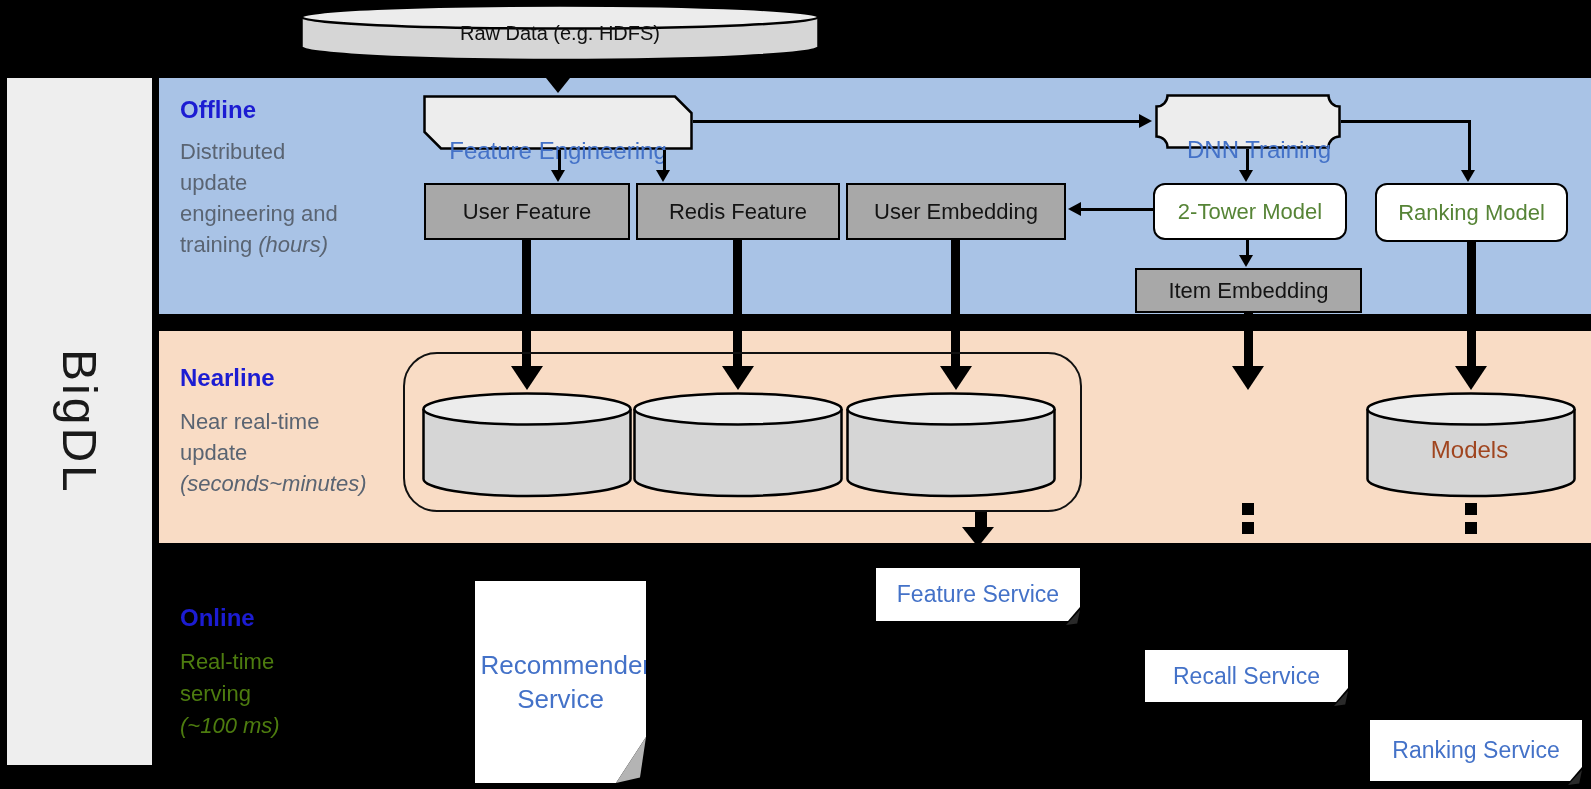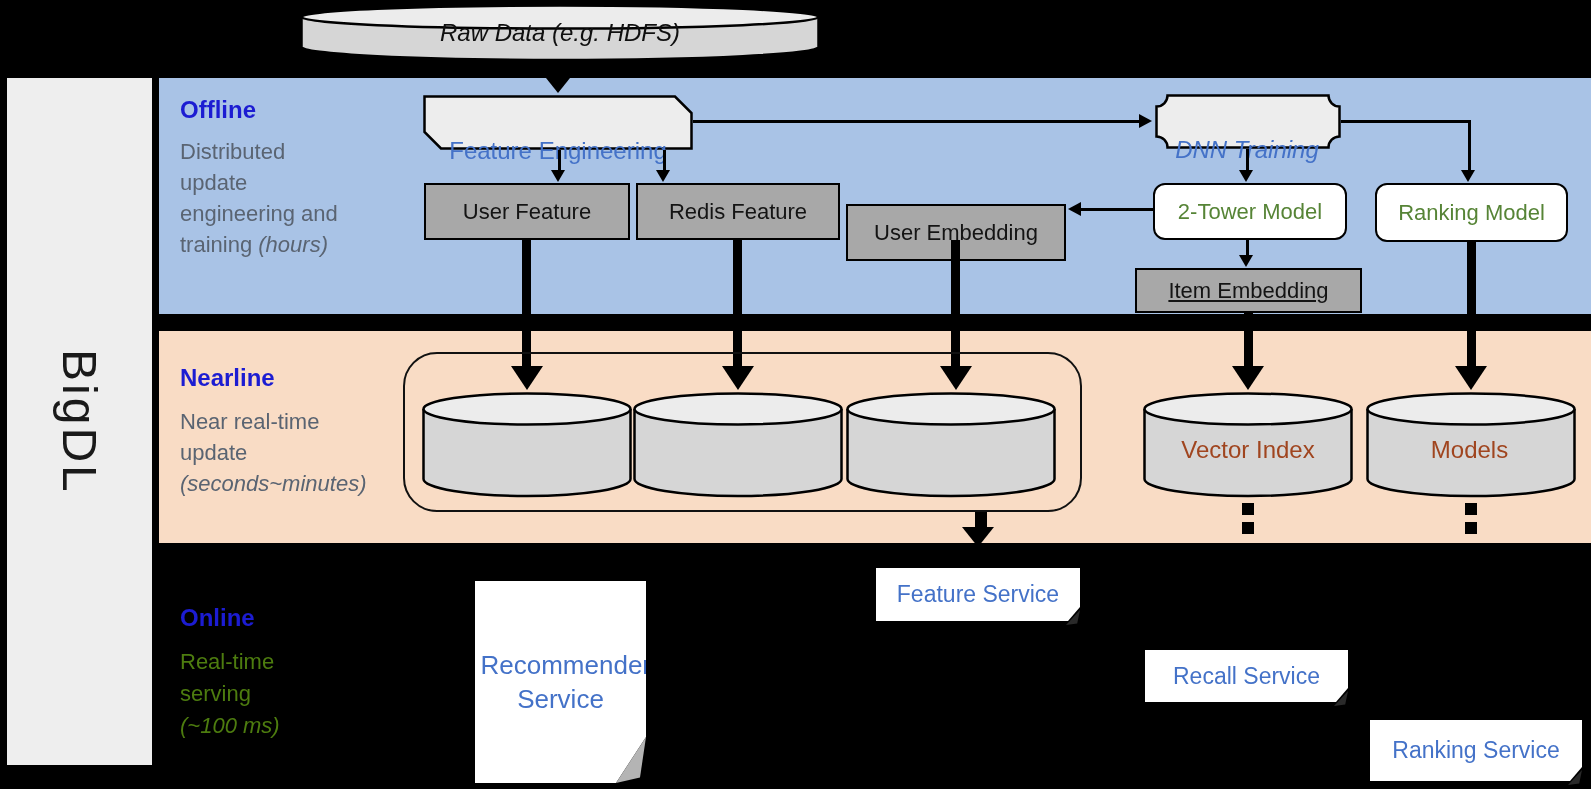--- a/index.html
+++ b/index.html
@@ -24,21 +24,21 @@
   .it{font-style:italic;}
 
   
   .gray-box{background:#a8a8a8;border:2.5px solid #000;display:flex;align-items:center;
             justify-content:center;font-size:22px;color:#141414;box-sizing:border-box;}
   .round-box{background:#ffffff;border:2.5px solid #000;border-radius:12px;display:flex;
              align-items:center;justify-content:center;font-size:22px;color:#568436;box-sizing:border-box;}
   .shape-label{display:flex;align-items:center;justify-content:center;font-size:24px;color:#4472c8;margin-top:28px;}
 
   .cyl-label{display:flex;align-items:center;justify-content:center;font-size:24px;color:#a0451f;}
-  .raw-label{display:flex;align-items:center;justify-content:center;font-size:24px;color:#101010;font-style:italic;}
+  .raw-label{display:flex;align-items:center;justify-content:center;font-size:20px;color:#101010;}
 
   .redis-container{left:403px;top:352px;width:679px;height:160px;border:2.5px solid #111;
                    border-radius:34px;box-sizing:border-box;}
   .redis-kv{left:445px;top:358px;font-size:21px;color:#a0451f;margin-top:38px;}
 
   
   .hline{height:2.5px;background:#000;}
   .vline{width:2.5px;background:#000;}
   .head-down{width:0;height:0;border-left:7.5px solid transparent;border-right:7.5px solid transparent;
              border-top:12px solid #000;}
@@ -112,21 +112,21 @@
     <svg class="abs" style="left:0;top:0;" width="270" height="55">
       <path d="M1.5 1.5 L252 1.5 L268.5 18 L268.5 53.5 L18 53.5 L1.5 37 Z" fill="#ededed" stroke="#000" stroke-width="2.5"></path>
     </svg>
     <div class="abs shape-label" style="left:0;top:0;width:270px;height:55px;">Feature Engineering</div>
   </div>
 
   <div class="abs" style="left:1155px;top:94px;width:186px;height:55px;">
     <svg class="abs" style="left:0;top:0;" width="186" height="55">
       <path d="M12.5 1.5 L173.5 1.5 A11 11 0 0 0 184.5 12.5 L184.5 42.5 A11 11 0 0 0 173.5 53.5 L12.5 53.5 A11 11 0 0 0 1.5 42.5 L1.5 12.5 A11 11 0 0 0 12.5 1.5 Z" fill="#ededed" stroke="#000" stroke-width="2.5"></path>
     </svg>
-    <div class="abs shape-label" style="left:0;top:0;width:184px;height:55px;font-style:italic;">DNN Training</div>
+    <div class="abs shape-label" style="left:12px;top:0;width:184px;height:55px;">DNN Training</div>
   </div>
 
   <div class="abs hline" style="left:693px;top:120px;width:446px;"></div>
   <div class="abs head-right" style="left:1139px;top:114px;"></div>
 
   <div class="abs vline" style="left:558px;top:150px;height:21px;"></div>
   <div class="abs head-down" style="left:551px;top:170px;"></div>
   <div class="abs vline" style="left:663px;top:150px;height:21px;"></div>
   <div class="abs head-down" style="left:656px;top:170px;"></div>
 
@@ -142,32 +142,32 @@
 
   <div class="abs vline" style="left:1246px;top:240px;height:16px;"></div>
   <div class="abs head-down" style="left:1239px;top:255px;"></div>
 
   <div class="abs gray-box" style="left:424px;top:183px;width:206px;height:57px;">
       <span>User Feature</span>
     </div>
   <div class="abs gray-box" style="left:636px;top:183px;width:204px;height:57px;">
       <span>Redis Feature</span>
     </div>
-  <div class="abs gray-box" style="left:846px;top:183px;width:220px;height:57px;margin-top:21px;">
+  <div class="abs gray-box" style="left:846px;top:183px;width:220px;height:57px;">
       <span>User Embedding</span>
     </div>
 
   <div class="abs round-box" style="left:1153px;top:183px;width:194px;height:57px;">
       <span>2-Tower Model</span>
     </div>
   <div class="abs round-box" style="left:1375px;top:183px;width:193px;height:59px;">
       <span>Ranking Model</span>
     </div>
 
-  <div class="abs gray-box" style="left:1135px;top:268px;width:227px;height:45px;text-decoration:underline;">
+  <div class="abs gray-box" style="left:1135px;top:268px;width:227px;height:45px;">
       <span>Item Embedding</span>
     </div>
 
   <div class="abs tbar" style="left:522px;top:240px;height:128px;"></div>
   <div class="abs thead" style="left:511px;top:366px;"></div>
   <div class="abs tbar" style="left:733px;top:240px;height:128px;"></div>
   <div class="abs thead" style="left:722px;top:366px;"></div>
   <div class="abs tbar" style="left:951px;top:240px;height:128px;"></div>
   <div class="abs thead" style="left:940px;top:366px;"></div>
   <div class="abs tbar" style="left:1244px;top:313px;height:55px;"></div>
@@ -184,27 +184,20 @@
   </svg>
   <svg class="abs" style="left:633px;top:392px;" width="210" height="106">
     <path d="M1.5 17 L1.5 87 A103.5 17 0 0 0 208.5 87 L208.5 17" fill="#d6d6d6" stroke="#000" stroke-width="2.5"></path>
     <ellipse cx="105" cy="17" rx="103.5" ry="15.5" fill="#ececec" stroke="#000" stroke-width="2.5"></ellipse>
   </svg>
   <svg class="abs" style="left:846px;top:392px;" width="210" height="106">
     <path d="M1.5 17 L1.5 87 A103.5 17 0 0 0 208.5 87 L208.5 17" fill="#d6d6d6" stroke="#000" stroke-width="2.5"></path>
     <ellipse cx="105" cy="17" rx="103.5" ry="15.5" fill="#ececec" stroke="#000" stroke-width="2.5"></ellipse>
   </svg>
 
-  <div class="abs" style="left:1143px;top:392px;width:210px;height:106px;">
-    <svg class="abs" style="left:0;top:0;" width="210" height="106">
-      <path d="M1.5 17 L1.5 87 A103.5 17 0 0 0 208.5 87 L208.5 17" fill="#d6d6d6" stroke="#000" stroke-width="2.5"></path>
-      <ellipse cx="105" cy="17" rx="103.5" ry="15.5" fill="#ececec" stroke="#000" stroke-width="2.5"></ellipse>
-    </svg>
-    <div class="abs cyl-label" style="left:0;top:10px;width:210px;height:96px;">Vector Index</div>
-  </div>
   <div class="abs" style="left:1366px;top:392px;width:210px;height:106px;">
     <svg class="abs" style="left:0;top:0;" width="210" height="106">
       <path d="M1.5 17 L1.5 87 A103.5 17 0 0 0 208.5 87 L208.5 17" fill="#d6d6d6" stroke="#000" stroke-width="2.5"></path>
       <ellipse cx="105" cy="17" rx="103.5" ry="15.5" fill="#ececec" stroke="#000" stroke-width="2.5"></ellipse>
     </svg>
     <div class="abs cyl-label" style="left:0;top:10px;width:207px;height:96px;">Models</div>
   </div>
 
   <div class="abs" style="left:975px;top:512px;width:12px;height:17px;background:#000;"></div>
   <div class="abs" style="left:962px;top:527px;width:0;height:0;border-left:16px solid transparent;border-right:16px solid transparent;border-top:20px solid #000;"></div>

